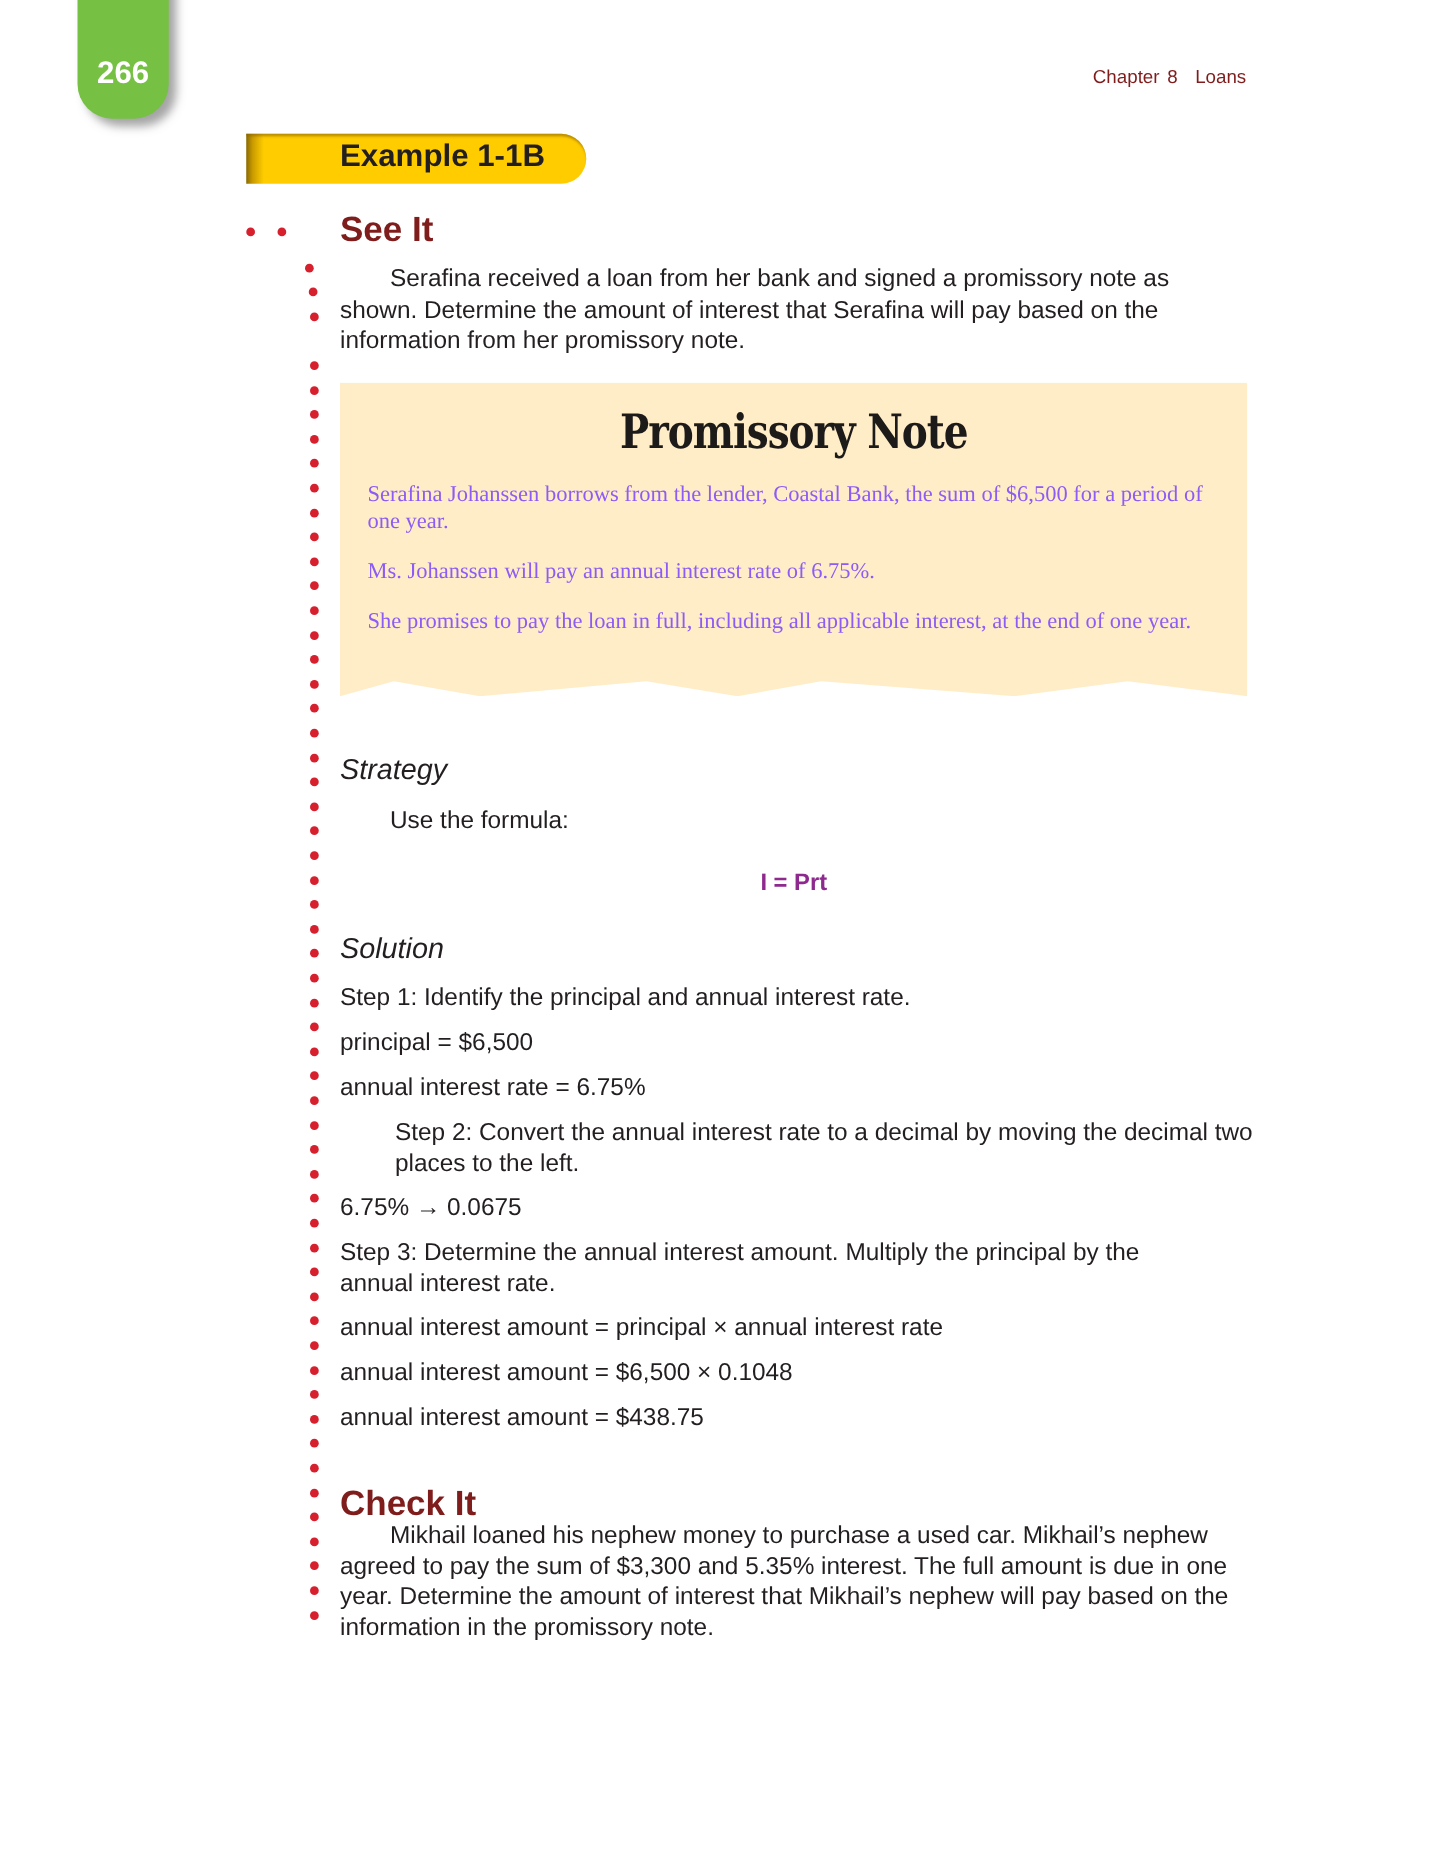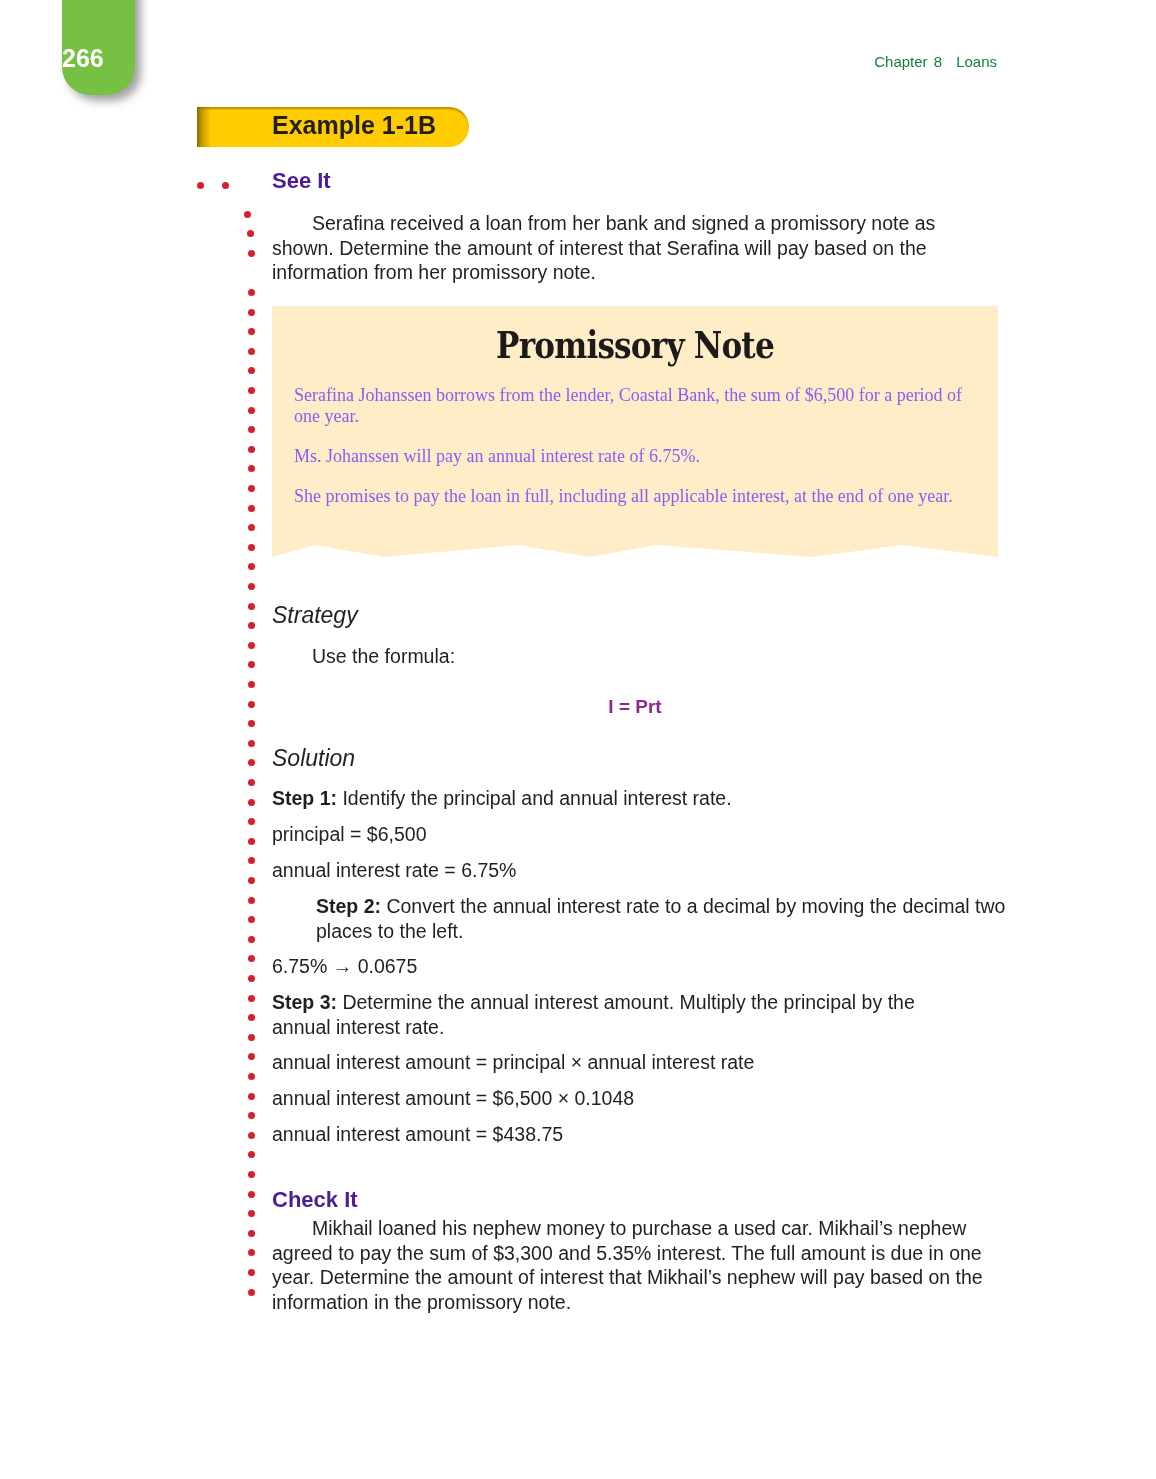--- a/index.html
+++ b/index.html
@@ -17,29 +17,30 @@
       left: 62px; top: -20px;
       width: 73px; height: 115px;
       background: #76c043;
       border-radius: 0 0 28px 28px;
       box-shadow: 6px 6px 8px rgba(90,90,90,0.55);
     }
     .page-number {
       position: absolute;
       left: 62px; top: 44px;
       width: 73px;
+      text-align: center;
       color: #ffffff;
       font-weight: bold;
       font-size: 25px;
     }
     .running-head {
       position: absolute;
       right: 159px; top: 53px;
       font-size: 15px;
-      color: #15803d;
+      color: #7f1d1d;
       word-spacing: 2px;
     }
     .running-head span + span { margin-left: 14px; }
     .example-banner {
       position: absolute;
       left: 197px; top: 107px;
       width: 272px; height: 40px;
       background: linear-gradient(to right, #8a6a00 0px, #c99a00 5px, #ffcc00 14px, #ffcc00 100%);
       border-radius: 0 20px 20px 0;
       box-shadow: inset 0 3px 2px -1px rgba(140,100,0,0.6);
@@ -53,23 +54,23 @@
     }
     .dot {
       position: absolute;
       width: 7px; height: 7px;
       border-radius: 50%;
       background: #d6202e;
     }
     .heading-red {
       position: absolute;
       left: 272px;
-      font-size: 22px;
-      font-weight: bold;
-      color: #4c1d95;
+      font-size: 28px;
+      font-weight: bold;
+      color: #7f1d1d;
     }
     .para {
       position: absolute;
       left: 272px;
       width: 730px;
       font-size: 19.5px;
       line-height: 24.5px;
       color: #231f20;
     }
     .indent { text-indent: 40px; }
@@ -118,21 +119,21 @@
       font-size: 19px;
     }
     .line {
       position: absolute;
       left: 272px;
       width: 730px;
       font-size: 19.5px;
       line-height: 24.5px;
       color: #231f20;
     }
-    .line b { font-weight: bold; }
+    .line b { font-weight: normal; }
   </style>
 </head>
 <body>
 
 <div class="page-tab"></div>
 <div class="page-number">266</div>
 
 <div class="running-head">
   <span>Chapter 8</span><span>Loans</span>
 </div>

